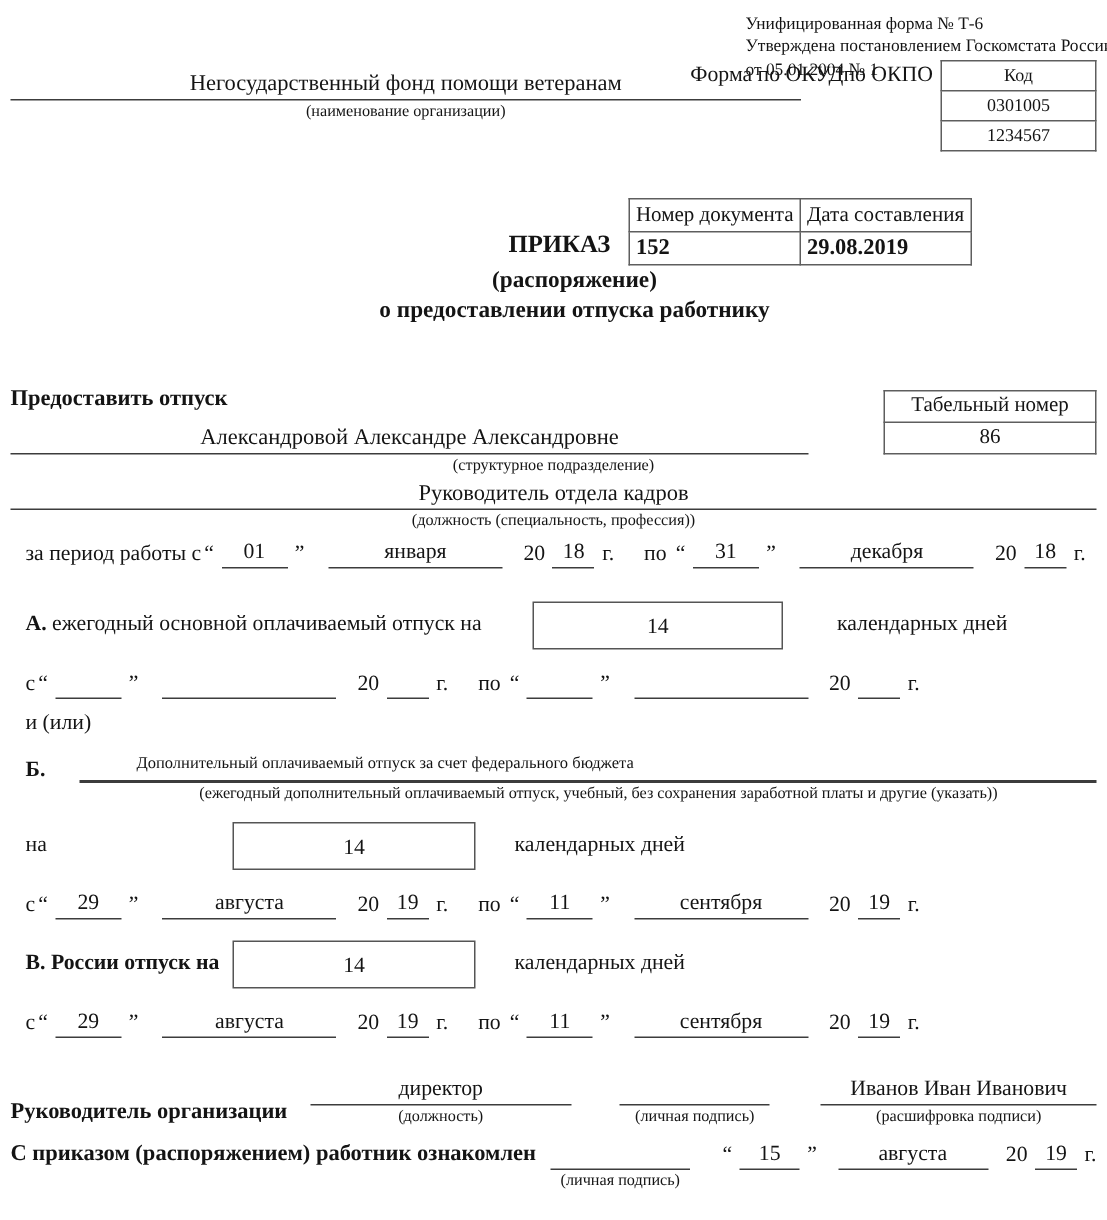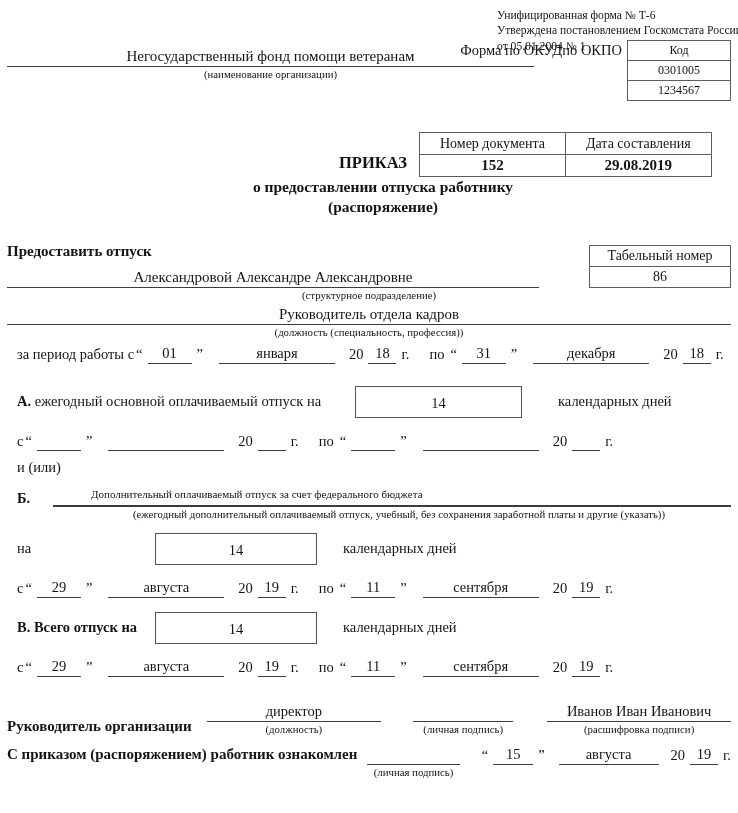--- a/index.html
+++ b/index.html
@@ -20,26 +20,26 @@
   .code-labels .spacer {height:20px;}
   .code-table {border-collapse:collapse;}
   .code-table td {border:1px solid #5e5e5e; width:102px; height:19px; text-align:center; padding:0; font-size:12px;}
   .org-area {position:absolute; left:0; top:48px; width:527px;}
   .org-name {text-align:center; border-bottom:1.5px solid #3c3c3c; font-size:15px; padding-bottom:1px;}
 
   
   .title-row {display:flex; align-items:flex-end; margin-left:332px;}
   .title-main {font-weight:bold; font-size:16.5px; margin-right:12px; padding-bottom:4px;}
   .doc-table {border-collapse:collapse; font-size:14px;}
-  .doc-table td {border:1px solid #5e5e5e; text-align:center; padding:0 20px; height:21px;}
+  .doc-table td {border:1px solid #5e5e5e; text-align:left; padding:0 4px; height:21px;}
   .dt-val {font-weight:bold; font-size:15px;}
   .title-sub {text-align:center; font-weight:bold; font-size:15.5px; line-height:1.28; margin-left:28px;}
 
   
-  .grant-row {display:flex; margin-top:26px;gap:40px;}
+  .grant-row {display:flex; margin-top:41px;gap:40px;}
   .grant-left {flex:1; margin-right:10px;}
   .grant-label {font-weight:bold; font-size:15px; height:24px;}
   .fill-line {border-bottom:1.5px solid #3c3c3c; text-align:center; font-size:15px; height:20px; line-height:20px;}
   .personnel-table {border-collapse:collapse; font-size:14px; margin-top:2px;}
   .personnel-table td {border:1px solid #5e5e5e; width:140px; height:20px; text-align:center; padding:0;}
   .mt2 {margin-top:2px;}
 
   
   .date-row {display:flex; align-items:flex-end; white-space:nowrap; line-height:20px; margin-top:4px; padding-left:10px;}
   .date-row > * {flex:none;}
@@ -132,22 +132,22 @@
         <td>Номер документа</td>
         <td>Дата составления</td>
       </tr>
       <tr>
         <td class="dt-val">152</td>
         <td class="dt-val">29.08.2019</td>
       </tr>
     </tbody>
       </table>
   </div>
+  <div class="title-sub">(распоряжение)</div>
   <div class="title-sub">о предоставлении отпуска работнику</div>
-  <div class="title-sub">(распоряжение)</div>
 
   <div class="grant-row">
     <div class="grant-left">
       <div class="grant-label">Предоставить отпуск</div>
       <div class="fill-line">Александровой Александре Александровне</div>
     </div>
     <table class="personnel-table">
       <tbody>
           <tr>
             <td>Табельный номер</td>
@@ -237,21 +237,21 @@
     <span class="q">“</span>
     <span class="seg day">11</span>
     <span class="q">”</span>
     <span class="seg month">сентября</span>
     <span>20</span>
     <span class="seg year">19</span>
     <span>г.</span>
   </div>
 
   <div class="box-row row-na" style="margin-top:14px;">
-    <div class="lead bold">В. Всего отпуск на</div>
+    <div class="lead bold">В. России отпуск на</div>
     <div class="days-box">14</div>
     <div class="suffix">календарных дней</div>
   </div>
 
   <div class="date-row blank-date">
     <span>с</span>
     <span class="q">“</span>
     <span class="seg day">29</span>
     <span class="q">”</span>
     <span class="seg month">августа</span>

